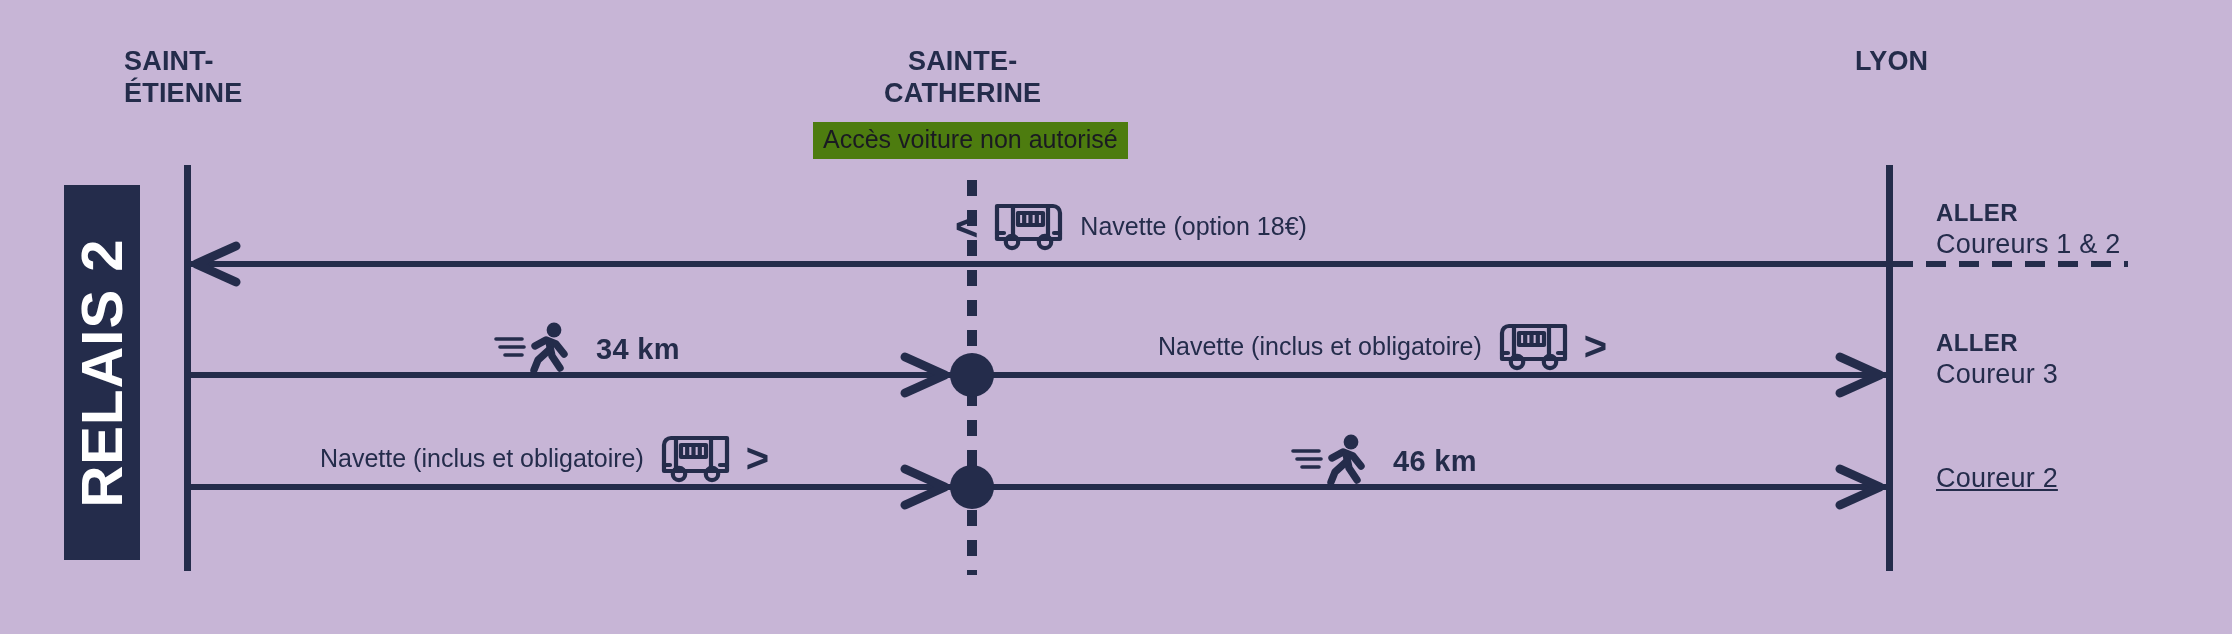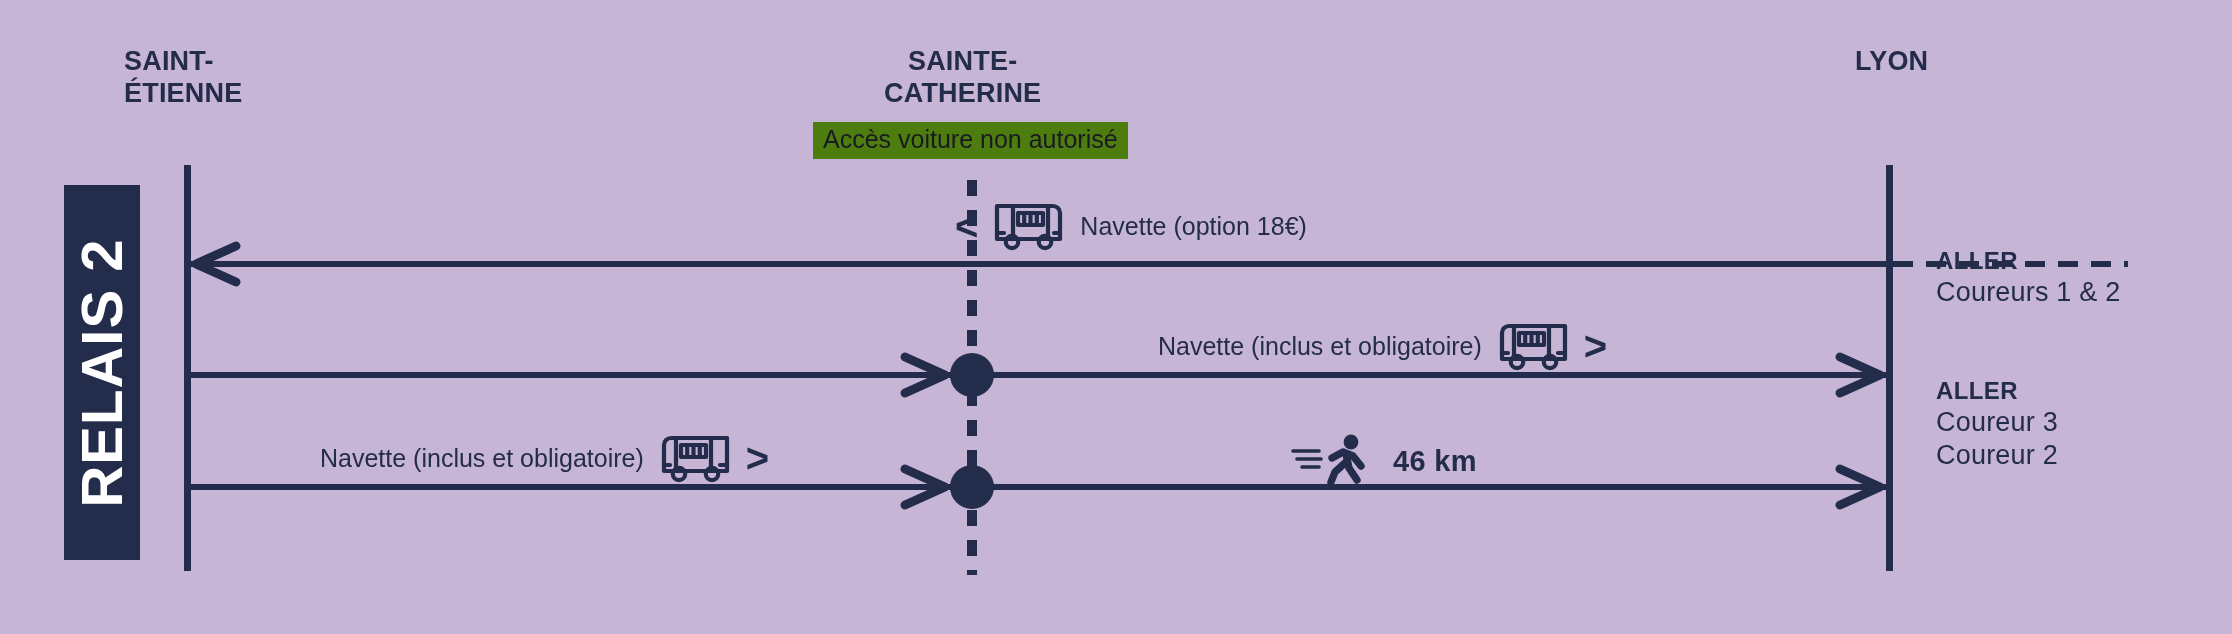--- a/index.html
+++ b/index.html
@@ -160,30 +160,29 @@
   
   .leg {
     position: absolute;
     color: #242c4b;
     line-height: 1.25;
   }
   .leg .leg-title {
     font-size: 24px;
     font-weight: bold;
     letter-spacing: 0.4px;
-    margin-top: 48px;
   }
   .leg .leg-sub {
     font-size: 27px;
     letter-spacing: 0.2px;
     text-align: center;
   }
   #leg-aller { left: 1936px; top: 198px; }
   #leg-r1    { left: 1936px; top: 328px; }
-  #leg-r2    { left: 1936px; top: 439px; }
+  #leg-r2    { left: 1936px; top: 462px; text-decoration: underline; }
 </style>
 </head>
 <body>
 
 <div id="stage">
 
   <div class="relais-banner">
     <span class="vtext">RELAIS 2</span>
   </div>
 
@@ -260,20 +259,38 @@
           <line x1="5" y1="33" x2="12" y2="33"></line>
           <line x1="62" y1="33" x2="68" y2="33"></line>
           <circle cx="20" cy="42" r="6.2"></circle>
           <circle cx="53" cy="42" r="6.2"></circle>
         </g>
       </svg>
     </span>
     <span>Navette (option 18€)</span>
   </div>
 
+  <div class="lbl" id="lbl-run-34">
+    <span class="icon-run">
+      <svg viewBox="0 0 88 58" width="88" height="58" aria-hidden="true">
+        <g stroke="#242c4b" stroke-width="3.6" stroke-linecap="round">
+          <line x1="2" y1="19" x2="28" y2="19"></line>
+          <line x1="6" y1="27" x2="30" y2="27"></line>
+          <line x1="11" y1="35" x2="28" y2="35"></line>
+        </g>
+        <circle cx="60" cy="10" r="7.4" fill="#242c4b"></circle>
+        <g fill="none" stroke="#242c4b" stroke-width="7.4" stroke-linecap="round" stroke-linejoin="round">
+          <path d="M41 26 L52 20 L62 24 L70 34"></path>
+          <path d="M55 22 L58 36 L66 48"></path>
+          <path d="M55 30 L44 40 L40 50"></path>
+        </g>
+      </svg>
+    </span>
+    <span class="dist">34 km</span>
+  </div>
 
   <div class="lbl" id="lbl-shuttle-r1">
     <span>Navette (inclus et obligatoire)</span>
     <span class="icon-bus flip">
       <svg viewBox="0 0 74 52" width="74" height="52" aria-hidden="true">
         <g fill="none" stroke="#242c4b" stroke-width="4.2" stroke-linejoin="round" stroke-linecap="round">
           <path d="M5 6 h56 a7 7 0 0 1 7 7 v26 h-63 z"></path>
           <line x1="21" y1="6" x2="21" y2="39"></line>
           <line x1="56" y1="6" x2="56" y2="39"></line>
           <rect x="26" y="13" width="25" height="12"></rect>

